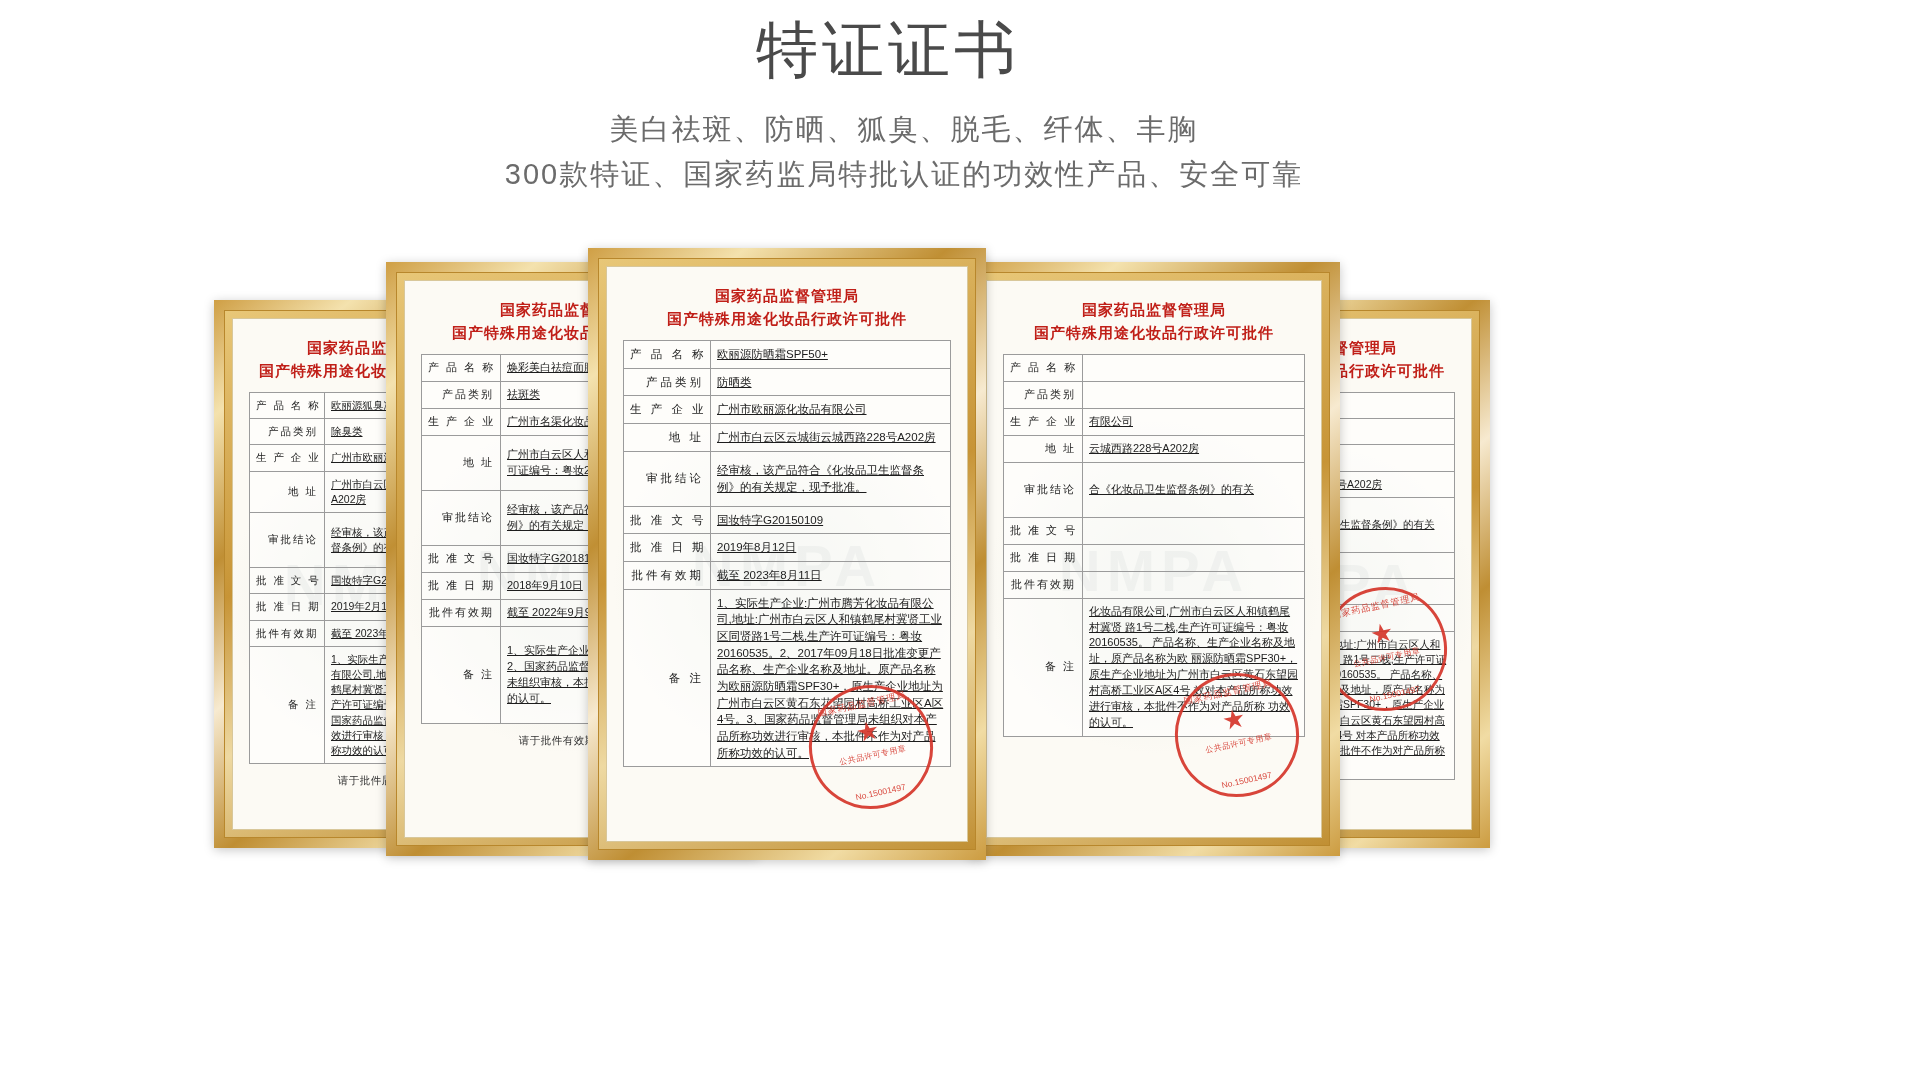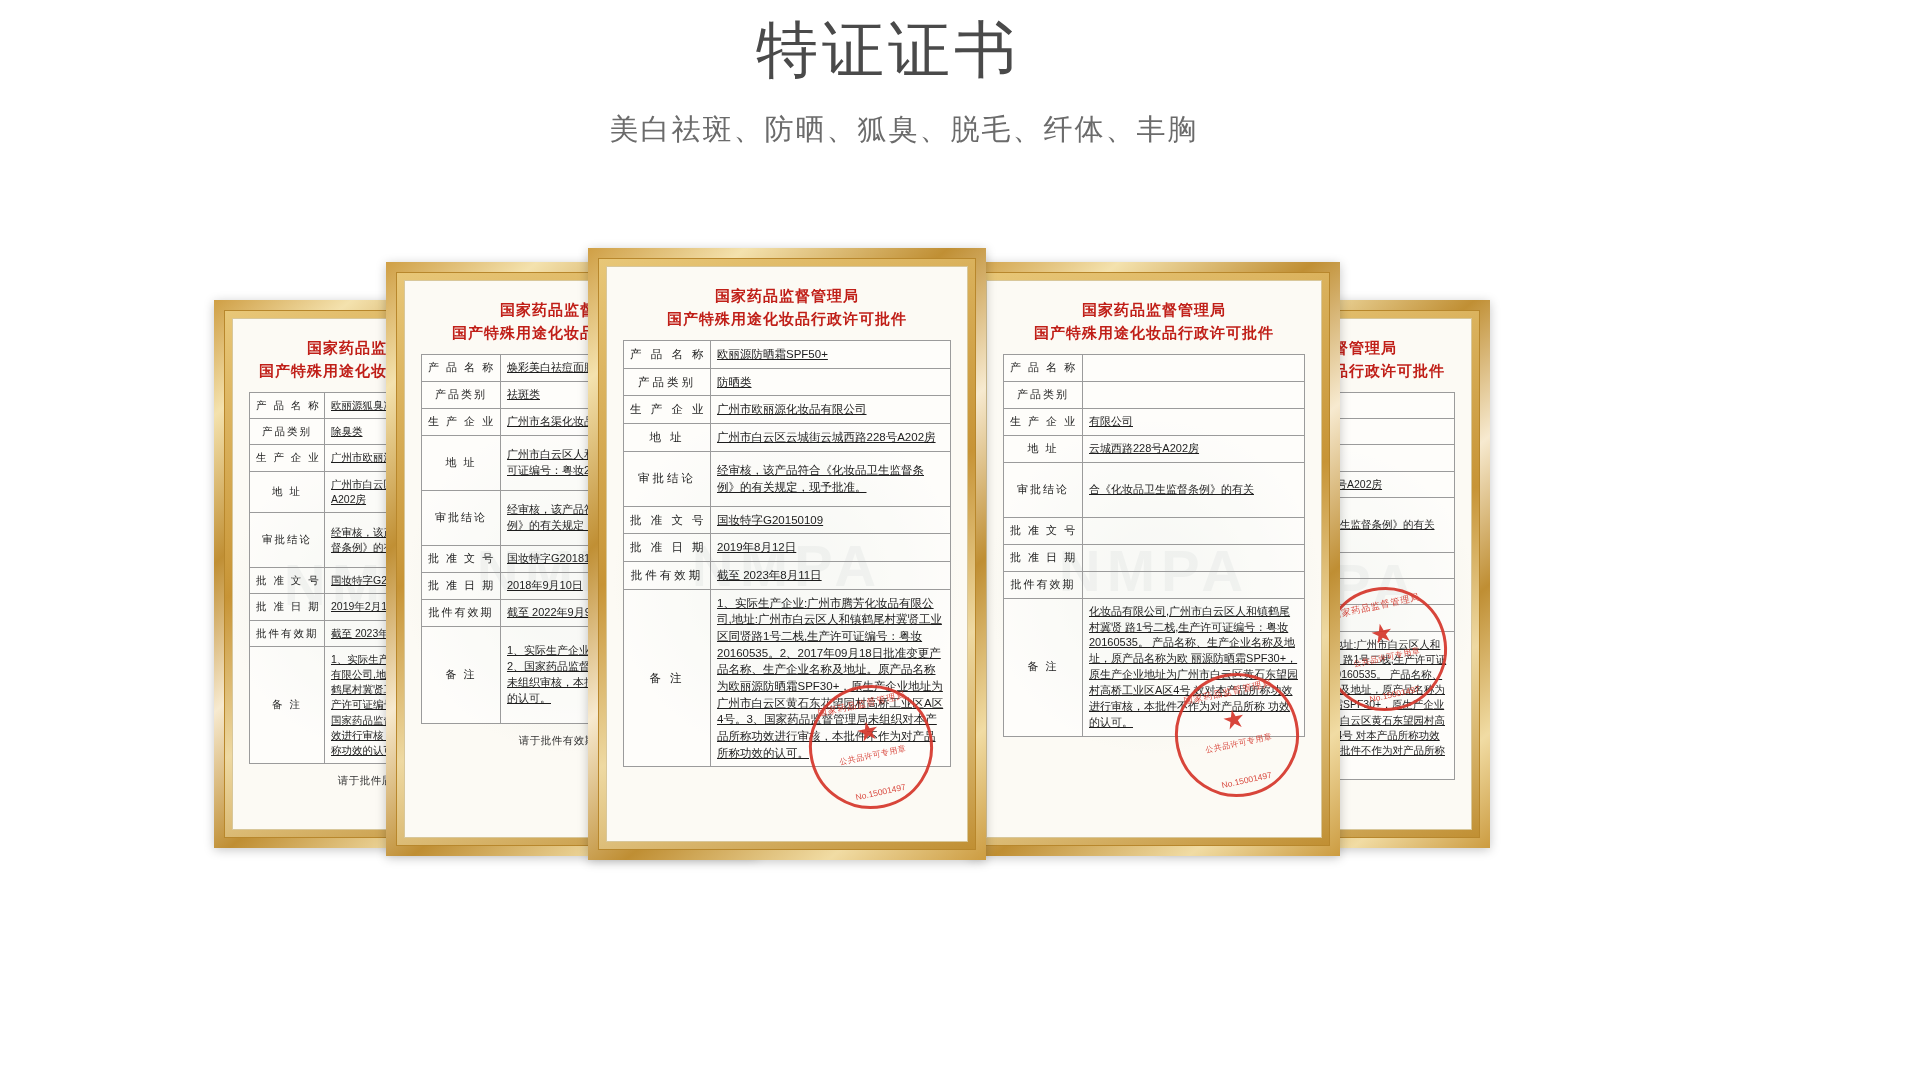--- a/index.html
+++ b/index.html
@@ -102,21 +102,21 @@
   table.cert-table td{
     border:1px solid #9b9b9b;
     font-size:11.5px;
     color:#1d1d1d;
     padding:5px 6px;
     vertical-align:middle;
     line-height:1.45;
   }
   td.k{
     width:74px;
-    text-align:center;
+    text-align:right;
     letter-spacing:3px;
     white-space:nowrap;
   }
   td.v{text-align:left;text-decoration:underline;}
   td.tall{height:44px;}
   td.remark{height:86px;vertical-align:top;font-size:9.5px;line-height:1.5;color:#2a2a2a;}
   .footnote{
     margin-top:10px;
     text-align:right;
     font-size:10.5px;
@@ -168,20 +168,21 @@
   #cert-2 td.k,#cert-4 td.k{width:66px;letter-spacing:2px;}
 </style>
 </head>
 <body>
 
 <div class="page">
 
   <div class="header">
     <h1 class="main-title">特证证书</h1>
     <div class="sub-line">美白祛斑、防晒、狐臭、脱毛、纤体、丰胸</div>
+    <div class="sub-line">300款特证、国家药监局特批认证的功效性产品、安全可靠</div>
   </div>
 
   <div class="stage">
 
     <div class="cert" id="cert-1">
       <div class="inner-gold">
         <div class="paper">
           <div class="wm">NMPA</div>
           <div class="pbody">
             <div class="cert-head">

